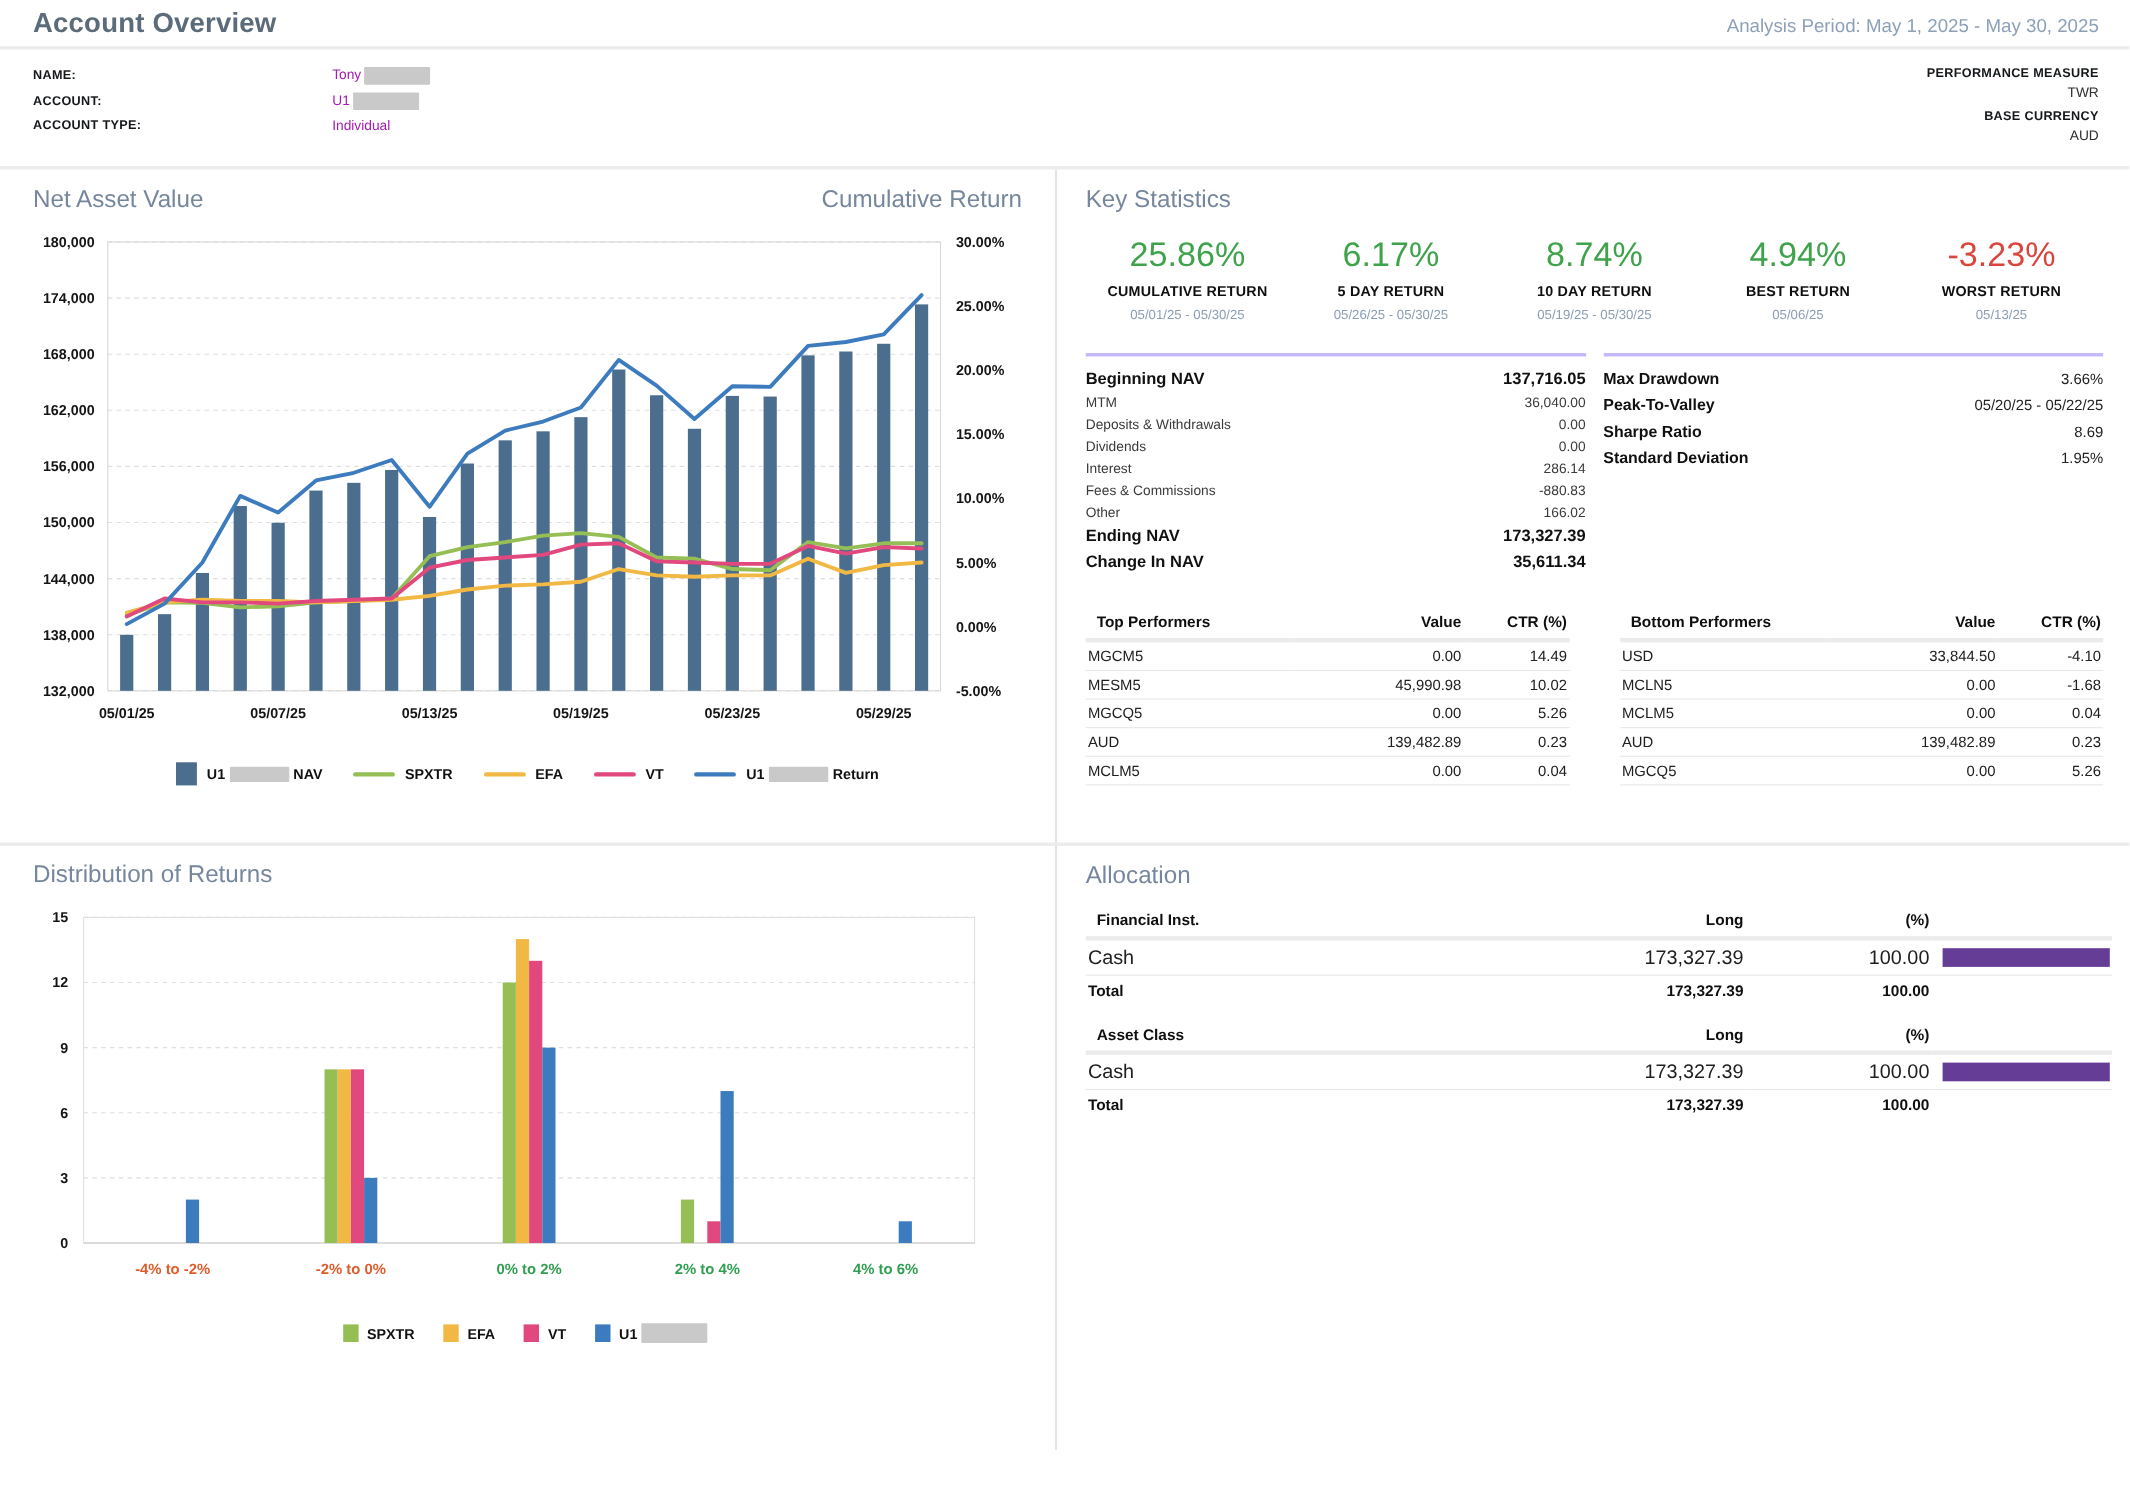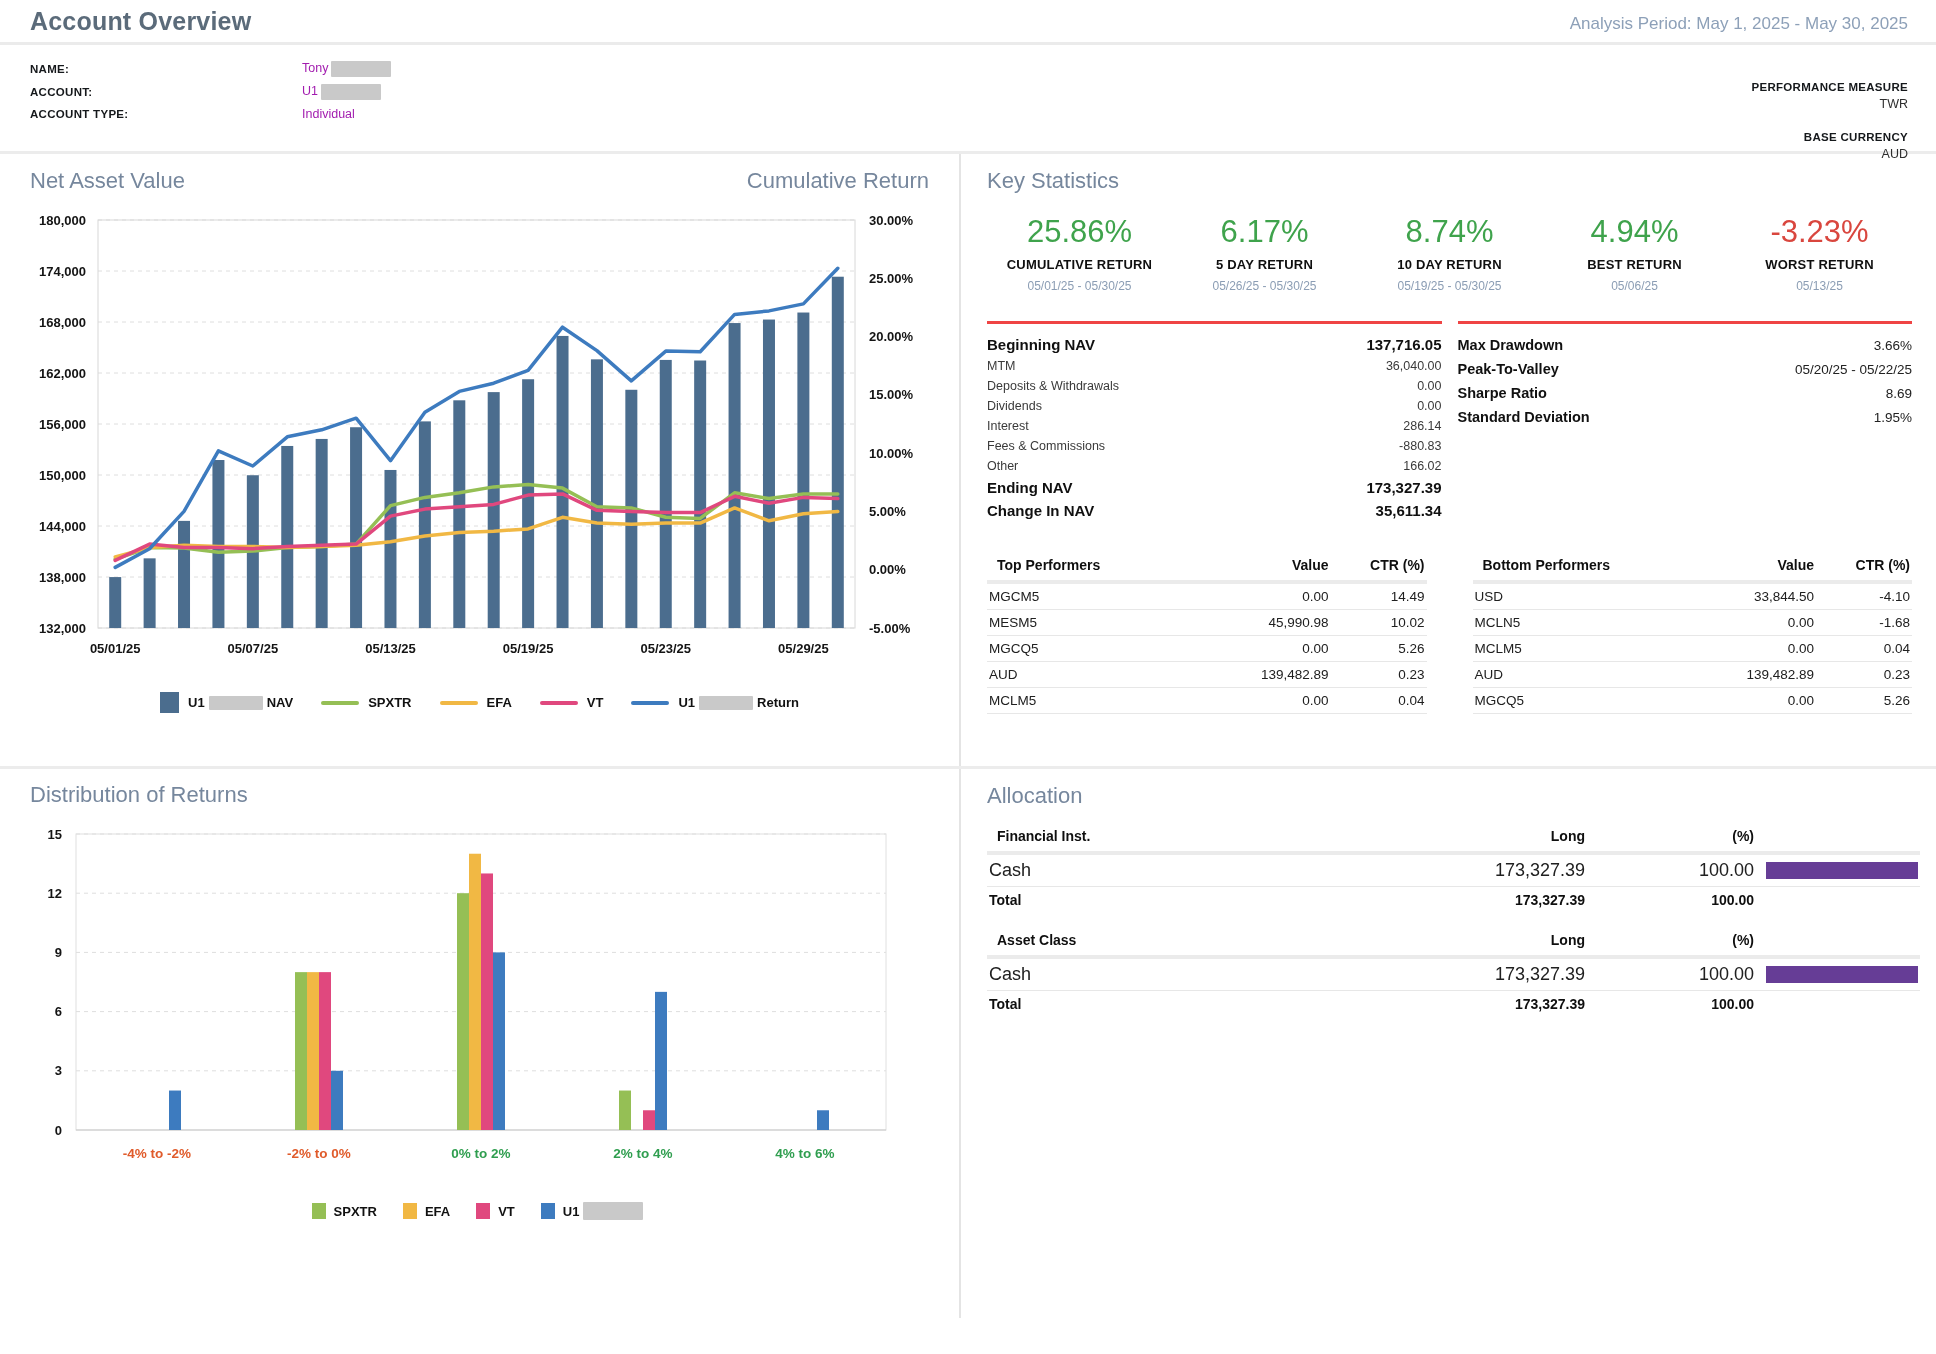--- a/index.html
+++ b/index.html
@@ -5,21 +5,21 @@
   html,body{margin:0;padding:0;background:#ffffff;}
   body{width:1936px;height:1354px;font-family:"Liberation Sans",sans-serif;color:#1a1a1a;overflow:hidden;}
   .hdr{display:flex;justify-content:space-between;align-items:flex-start;padding:7px 28px 0 30px;height:35px;border-bottom:3px solid #ebebeb;}
   .hdr h1{margin:0;font-size:25px;font-weight:700;color:#5b6b7a;letter-spacing:.2px;}
   .hdr .period{font-size:17px;color:#8da0b8;margin-top:7px;}
   .acct{display:flex;justify-content:space-between;padding:16px 28px 18px 30px;height:106px;box-sizing:border-box;}
   .acct-left .row{display:flex;margin-bottom:7px;align-items:center;}
   .acct-left .lbl{width:272px;font-size:11.5px;font-weight:700;color:#15181b;letter-spacing:.3px;}
   .acct-left .val{font-size:12.5px;color:#a21caf;display:flex;align-items:flex-start;}
   .acct-right{text-align:right;}
-  .acct-right .rlbl{font-size:11.5px;font-weight:700;color:#15181b;letter-spacing:.3px;margin-top:20px;}
+  .acct-right .rlbl{font-size:11.5px;font-weight:700;color:#15181b;letter-spacing:.3px;margin-top:0;}
   .acct-right .rval{font-size:12.5px;color:#2e2e2e;margin:4px 0 9px;}
   .redact{display:inline-block;width:60px;height:16px;background:#c9c9c9;margin-left:3px;border-radius:1px;}
   .redact.sm{width:54px;height:14px;margin:0 4px;vertical-align:-2px;}
   .topdiv{height:3px;background:#ececec;}
   .main{display:grid;grid-template-columns:959px 2px 975px;grid-template-rows:612px 3px 549px;}
   .vdiv{grid-column:2;grid-row:1/4;background:#e4e4e4;}
   .hdiv{grid-column:1/4;grid-row:2;background:#ececec;}
   .panel-nav{grid-column:1;grid-row:1;padding-top:14px;}
   .panel-keystats{grid-column:3;grid-row:1;padding:14px 24px 0 26px;box-sizing:border-box;}
   .panel-dist{grid-column:1;grid-row:3;padding-top:13px;}
@@ -33,21 +33,21 @@
   .sw-bar{width:19px;height:21px;margin-right:9px;}
   .sw-line{width:38px;height:4px;border-radius:2px;margin-right:9px;}
   .sw-sq{width:14px;height:16px;margin-right:8px;}
   .stats-row{display:flex;margin-top:20px;text-align:center;}
   .stat{flex:1;}
   .stat-value{font-size:31px;color:#3fa34c;}
   .stat.neg .stat-value{color:#d9463e;}
   .stat-label{font-size:13px;font-weight:700;color:#0f0f0f;margin-top:7px;letter-spacing:.2px;}
   .stat-period{font-size:12px;color:#8b9db4;margin-top:7px;}
   .kv-wrap{display:flex;gap:16px;margin-top:28px;}
-  .kv-col{width:455px;border-top:3px solid #ef4444;padding-top:9px;box-sizing:border-box;}
+  .kv-col{width:455px;border-top:3px solid #c4b5fd;padding-top:9px;box-sizing:border-box;}
   .kv-row{display:flex;justify-content:space-between;padding:3px 0;font-size:12.5px;color:#3a3a3a;align-items:baseline;}
   .kv-row.bold{font-size:15px;font-weight:700;color:#101010;}
   .kv-row.risk{font-size:13.5px;color:#222;padding:4px 0;}
   .kv-row.risk .k{font-weight:700;font-size:14.5px;color:#101010;}
   .perf-wrap{display:flex;gap:46px;margin-top:30px;}
   table.perf{width:452px;border-collapse:collapse;}
   table.perf th{font-size:14px;font-weight:700;color:#0f0f0f;padding:5px 2px 7px;border-bottom:4px solid #ebebeb;text-align:right;}
   table.perf th.first{text-align:left;padding-left:10px;}
   table.perf td{font-size:13.5px;color:#202020;padding:5px 2px;border-bottom:1px solid #e7e7e7;text-align:right;}
   table.perf td.first{text-align:left;}

